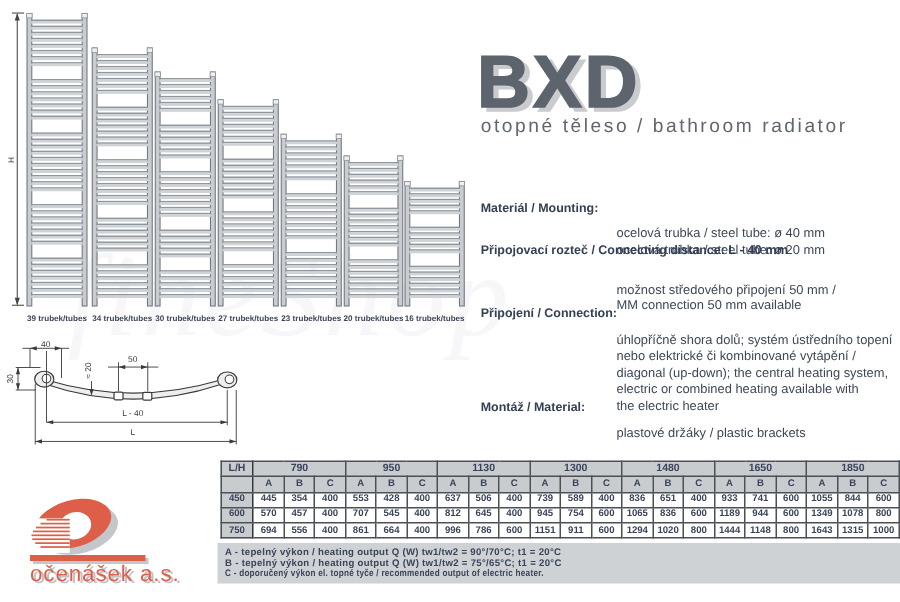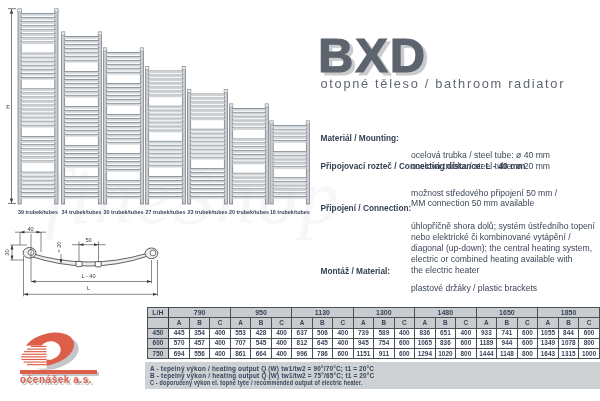--- a/index.html
+++ b/index.html
@@ -704,14 +704,14 @@
 <rect x="22" y="27.7" width="24.5" height="1.15" fill="#dd5f49"></rect>
 <rect x="21" y="30.3" width="25.5" height="1.15" fill="#dd5f49"></rect>
 <rect x="21.5" y="32.9" width="25.0" height="1.15" fill="#dd5f49"></rect>
 <rect x="23.5" y="35.5" width="23.0" height="1.15" fill="#dd5f49"></rect>
 <rect x="27" y="38.1" width="19.5" height="1.15" fill="#dd5f49"></rect>
 </g>
 </svg>
 
 <div style="position:absolute;left:19.5px;top:370.3px;width:77px;height:3.4px;background:#dd5f49;box-shadow:2px 2px 0 #c5c8cb;"></div>
 
-<div style="position:absolute;left:20px;top:373.6px;font-size:10px;font-weight:bold;color:#dd5f49;letter-spacing:0.55px;text-shadow:1.8px 1.8px 0 #bfc2c6;">očenášek a.s.</div>
+<div style="position:absolute;left:20px;top:373.6px;font-size:15px;font-weight:normal;color:#dd5f49;letter-spacing:0.55px;text-shadow:1.8px 1.8px 0 #bfc2c6;">očenášek a.s.</div>
 </div>
 
 </body></html>

